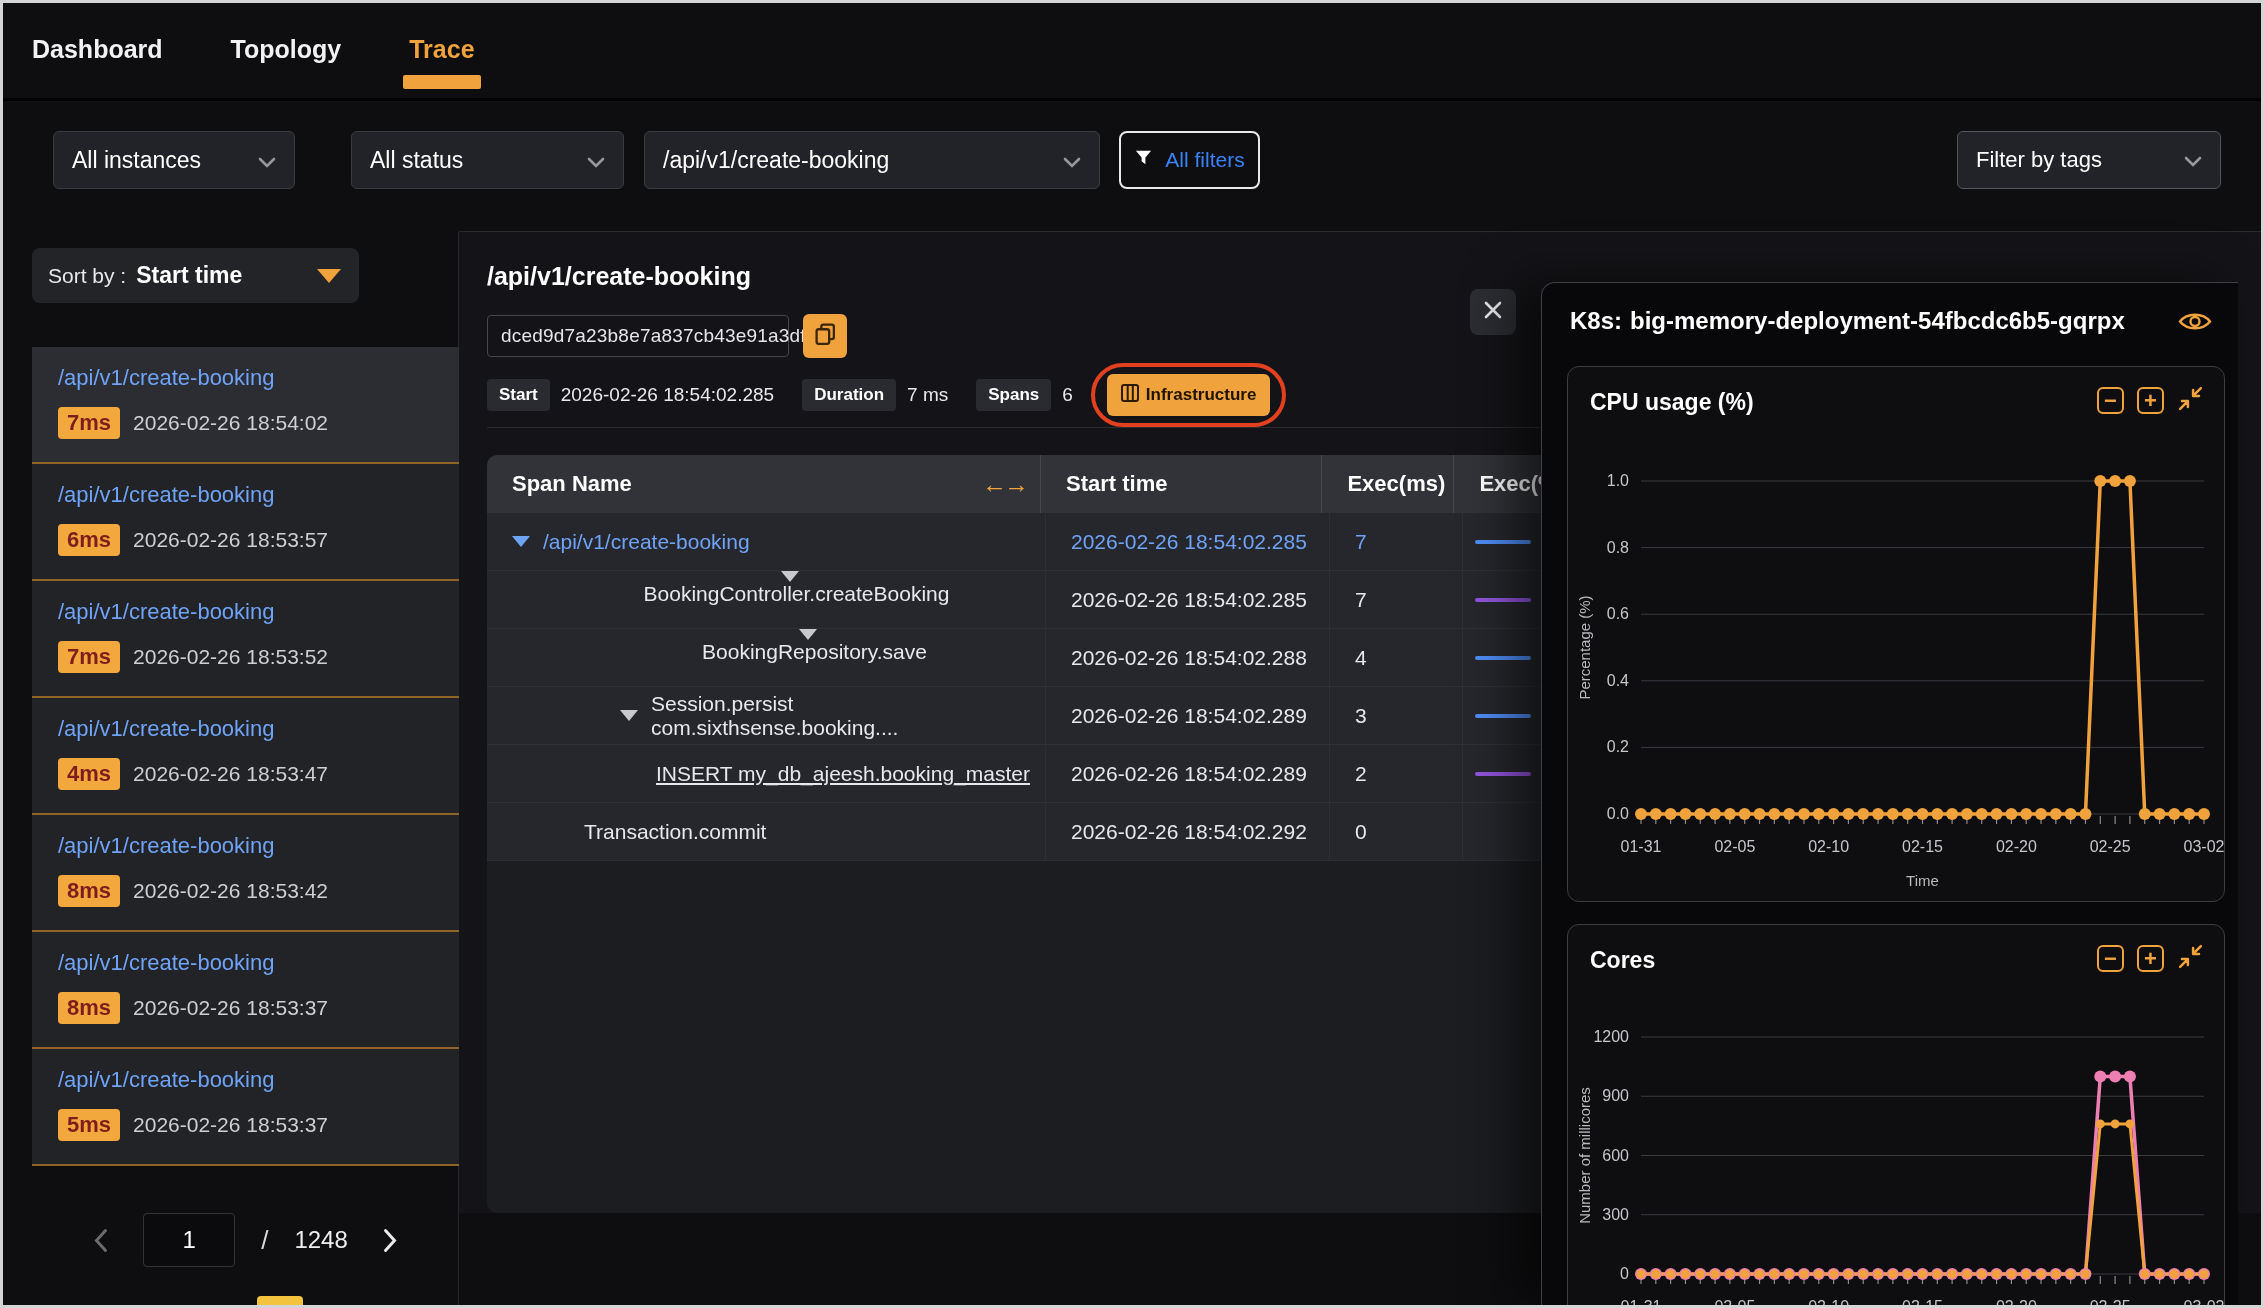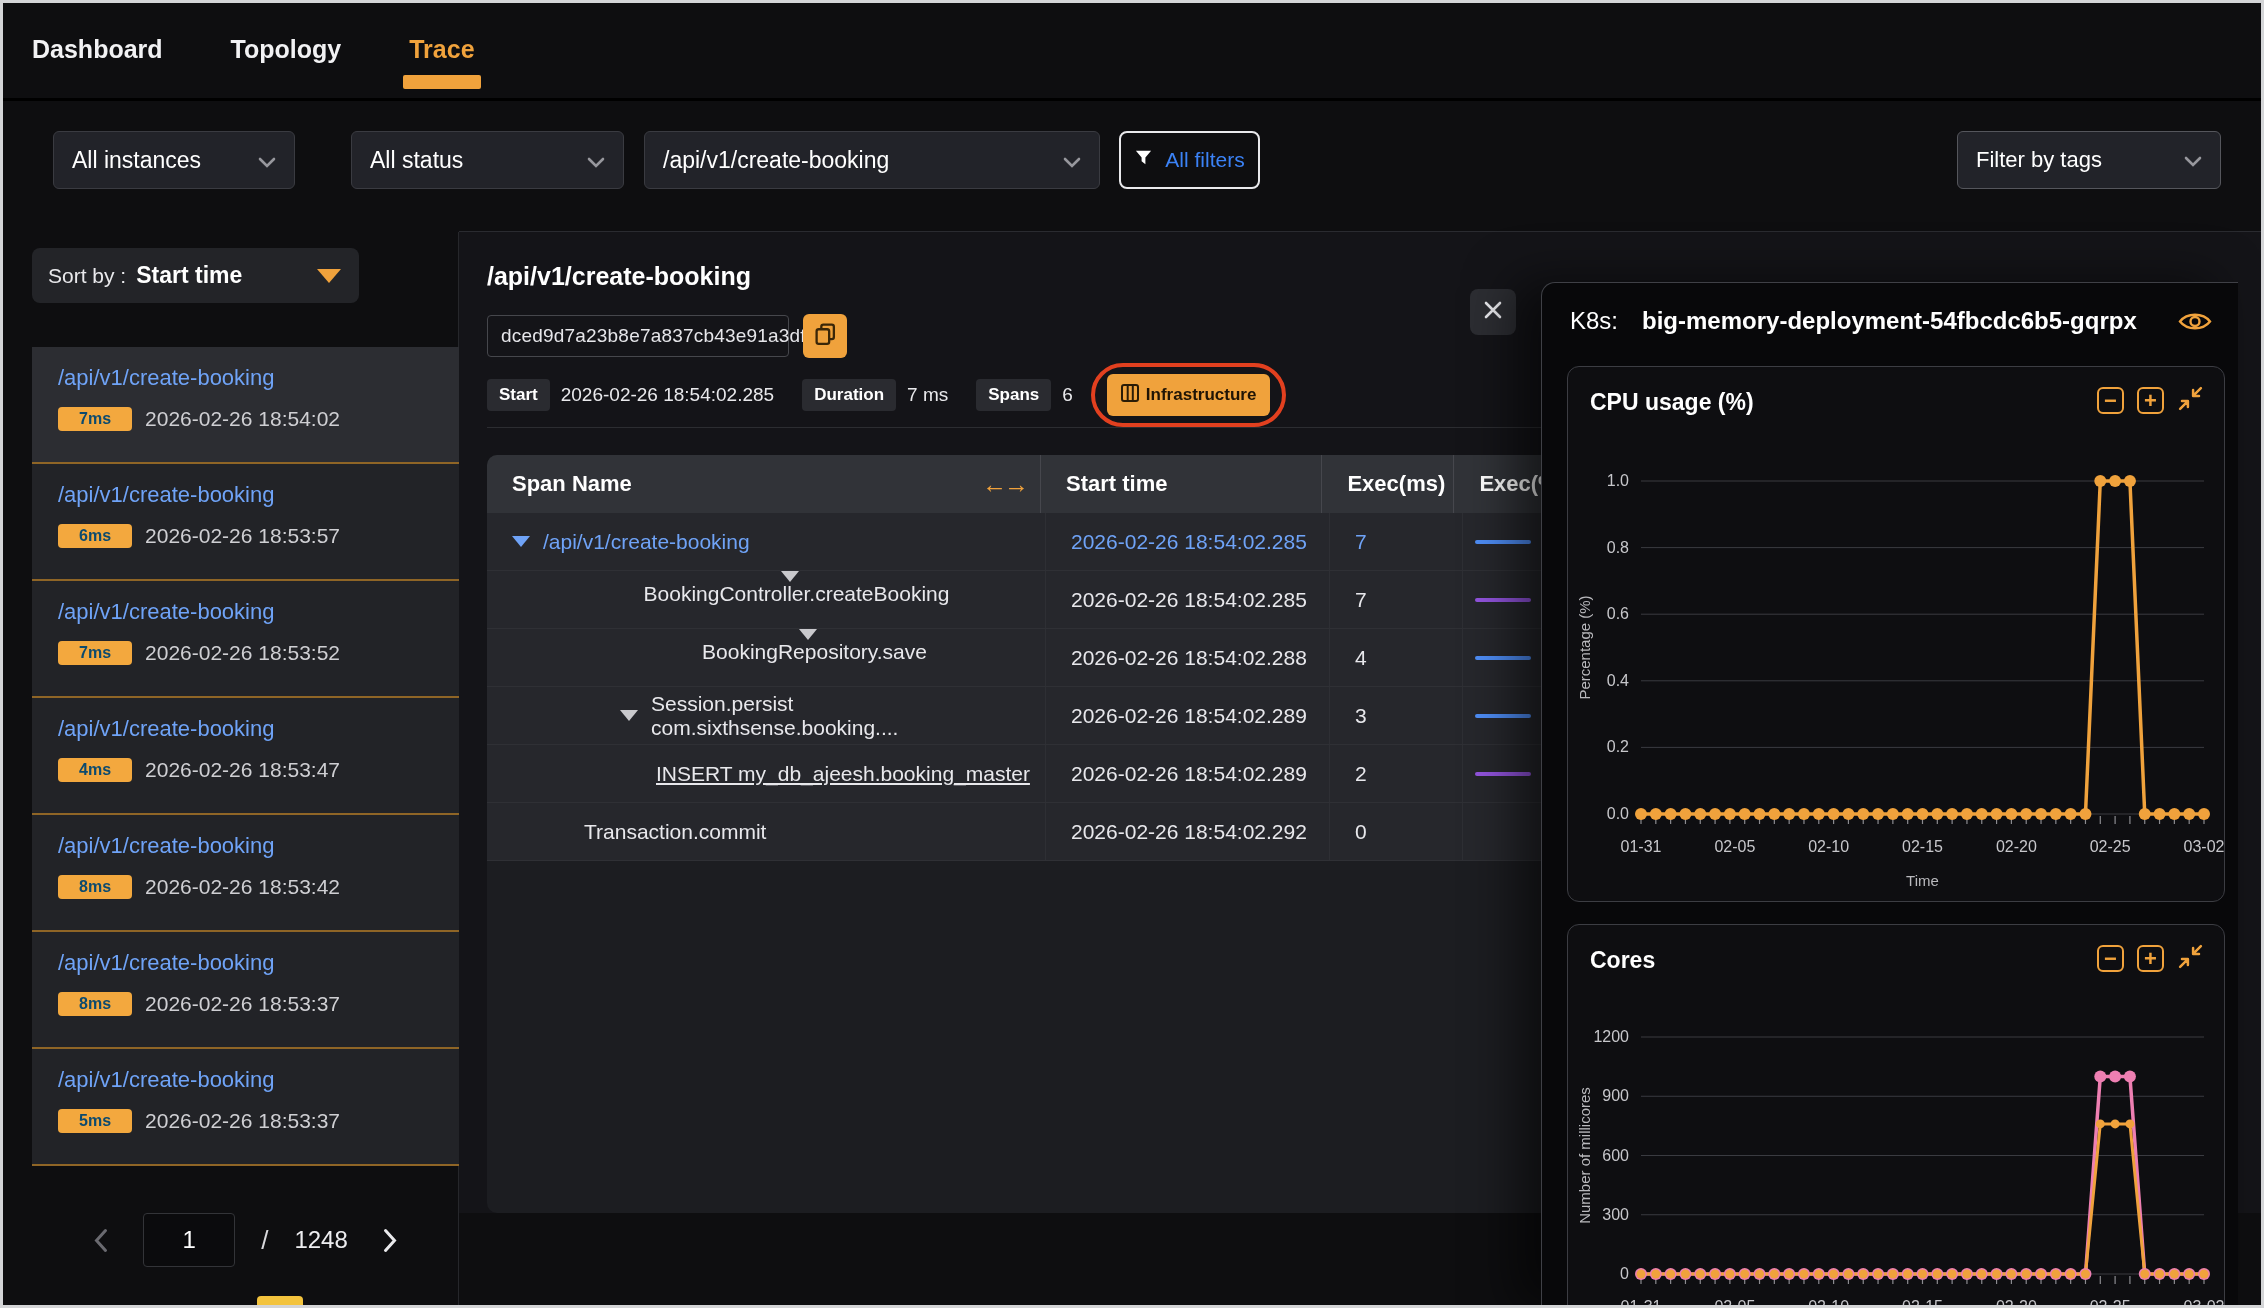--- a/index.html
+++ b/index.html
@@ -48,21 +48,21 @@
   .sort-caret{margin-left:auto;width:0;height:0;border-left:12px solid transparent;border-right:12px solid transparent;border-top:14px solid #f0a23c;}
 
   .tracelist{position:absolute;left:32px;top:347px;width:427px;}
   .trace-item{
     height:117px;background:#222327;border-bottom:2px solid #8f6526;box-sizing:border-box;
     padding:18px 0 0 26px;cursor:pointer;
   }
   .trace-item.selected{background:#2c2d32;}
   .trace-name{font-size:22px;color:#6fa3f7;}
   .trace-meta{display:flex;align-items:center;gap:13px;margin-top:16px;}
-  .dur-badge{background:#f3a83e;color:#0c4a6e;font-weight:700;font-size:16px;padding:3px 21px;border-radius:4px;}
+  .dur-badge{background:#f3a83e;color:#7f1d1d;font-weight:700;font-size:22px;padding:3px 9px;border-radius:4px;}
   .trace-time{font-size:21px;color:#cfcfd3;}
 
   .pagination{position:absolute;left:32px;top:1205px;width:427px;height:70px;display:flex;align-items:center;justify-content:center;gap:26px;}
   .pagebox{width:90px;height:52px;background:#0b0b0d;border:1px solid #333438;border-radius:4px;display:flex;align-items:center;justify-content:center;font-size:24px;color:#fff;}
   .page-sep{font-size:26px;color:#d9d9dd;}
   .page-total{font-size:24px;color:#ededf0;}
   .pg-btn{display:flex;align-items:center;justify-content:center;width:34px;height:40px;cursor:pointer;}
 
   
   .trace-title{position:absolute;left:487px;top:262px;font-size:25px;font-weight:700;color:#fff;}
@@ -100,21 +100,21 @@
   .blue{color:#6fa3f7;}
   .bar{width:56px;height:4px;border-radius:2px;}
 
   
   .k8s-panel{
     position:absolute;left:1541px;top:282px;width:697px;bottom:0;background:#08080a;
     border-top:1px solid #3f4046;border-left:1px solid #3f4046;border-radius:14px 0 0 0;
     box-shadow:-26px 0 50px rgba(0,0,0,.55);overflow:hidden;z-index:50;box-sizing:border-box;
   }
   .k8s-header{display:flex;align-items:center;padding:24px 26px 0 28px;font-size:24px;color:#fff;}
-  .k8s-prefix{font-weight:400;margin-right:24px;}
+  .k8s-prefix{font-weight:700;margin-right:8px;}
   .k8s-title{font-weight:700;}
   .eye-btn{margin-left:auto;cursor:pointer;display:flex;align-items:center;}
   .chart-card{position:absolute;left:25px;width:658px;background:#0e0e11;border:1px solid #3c3d43;border-radius:12px;box-sizing:border-box;overflow:hidden;}
   .card-cpu{top:83px;height:536px;}
   .card-cores{top:641px;height:620px;}
   .card-head{display:flex;align-items:flex-end;padding:18px 20px 0 22px;}
   .card-title{font-size:23px;font-weight:700;color:#fff;}
   .card-controls{margin-left:auto;display:flex;align-items:center;gap:13px;}
   .sqbtn{width:27px;height:27px;border:2px solid #f0a23c;border-radius:6px;color:#f0a23c;font-size:22px;line-height:23px;text-align:center;font-weight:700;box-sizing:border-box;cursor:pointer;}
   .chart-wrap{position:absolute;left:0;top:60px;right:0;bottom:0;}

